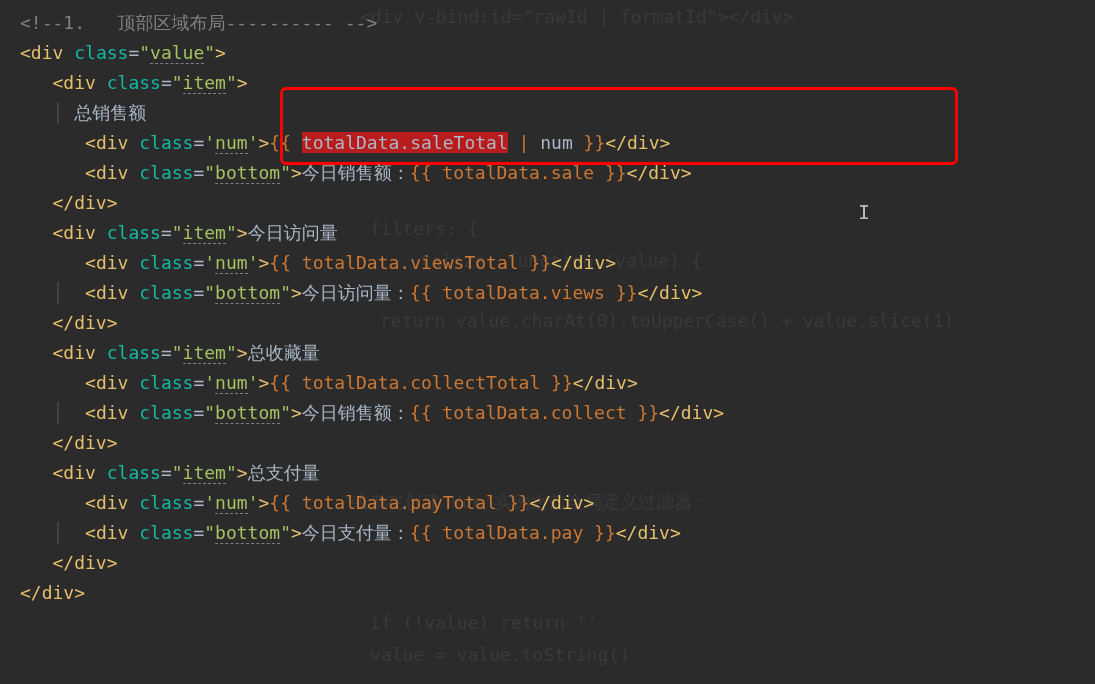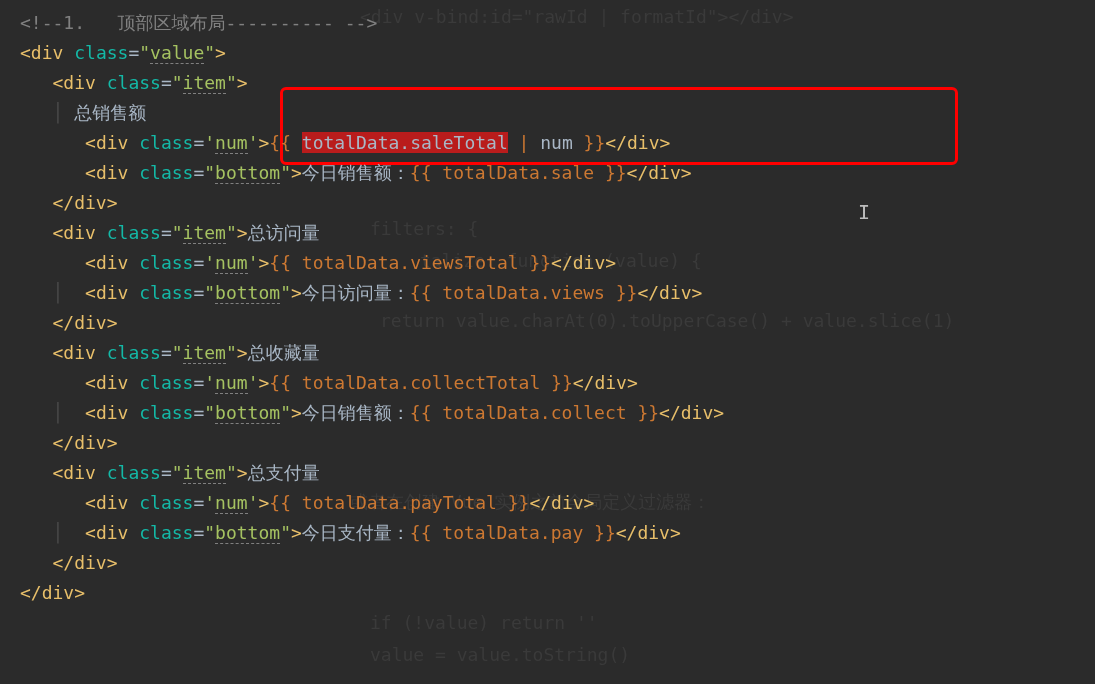--- a/index.html
+++ b/index.html
@@ -97,21 +97,21 @@
   <div class="line">   <span class="c-bracket">&lt;</span><span class="c-tag">div</span> <span class="c-attrname">class</span><span class="c-op">=</span><span class="c-string">"</span><span class="c-string dash-under">item</span><span class="c-string">"</span><span class="c-bracket">&gt;</span></div>
 
   <div class="line">   <span class="ig">│ </span><span class="c-cn">总销售额</span></div>
 
   <div class="line">      <span class="c-bracket">&lt;</span><span class="c-tag">div</span> <span class="c-attrname">class</span><span class="c-op">=</span><span class="c-string">'</span><span class="c-string dash-under">num</span><span class="c-string">'</span><span class="c-bracket">&gt;</span><span class="c-mustache">{{ </span><span class="sel">totalData.saleTotal</span><span class="c-mustache"> | </span><span class="c-expr">num</span><span class="c-mustache"> }}</span><span class="c-bracket">&lt;</span><span class="c-tag">/div</span><span class="c-bracket">&gt;</span></div>
 
   <div class="line">      <span class="c-bracket">&lt;</span><span class="c-tag">div</span> <span class="c-attrname">class</span><span class="c-op">=</span><span class="c-string">"</span><span class="c-string dash-under">bottom</span><span class="c-string">"</span><span class="c-bracket">&gt;</span><span class="c-cn">今日销售额：</span><span class="c-mustache">{{ totalData.sale }}</span><span class="c-bracket">&lt;</span><span class="c-tag">/div</span><span class="c-bracket">&gt;</span></div>
 
   <div class="line">   <span class="c-bracket">&lt;</span><span class="c-tag">/div</span><span class="c-bracket">&gt;</span></div>
 
-  <div class="line">   <span class="c-bracket">&lt;</span><span class="c-tag">div</span> <span class="c-attrname">class</span><span class="c-op">=</span><span class="c-string">"</span><span class="c-string dash-under">item</span><span class="c-string">"</span><span class="c-bracket">&gt;</span><span class="c-cn">总访问量</span></div>
+  <div class="line">   <span class="c-bracket">&lt;</span><span class="c-tag">div</span> <span class="c-attrname">class</span><span class="c-op">=</span><span class="c-string">"</span><span class="c-string dash-under">item</span><span class="c-string">"</span><span class="c-bracket">&gt;</span><span class="c-cn">今日访问量</span></div>
 
   <div class="line">      <span class="c-bracket">&lt;</span><span class="c-tag">div</span> <span class="c-attrname">class</span><span class="c-op">=</span><span class="c-string">'</span><span class="c-string dash-under">num</span><span class="c-string">'</span><span class="c-bracket">&gt;</span><span class="c-mustache">{{ totalData.viewsTotal }}</span><span class="c-bracket">&lt;</span><span class="c-tag">/div</span><span class="c-bracket">&gt;</span></div>
 
   <div class="line">   <span class="ig">│  </span><span class="c-bracket">&lt;</span><span class="c-tag">div</span> <span class="c-attrname">class</span><span class="c-op">=</span><span class="c-string">"</span><span class="c-string dash-under">bottom</span><span class="c-string">"</span><span class="c-bracket">&gt;</span><span class="c-cn">今日访问量：</span><span class="c-mustache">{{ totalData.views }}</span><span class="c-bracket">&lt;</span><span class="c-tag">/div</span><span class="c-bracket">&gt;</span></div>
 
   <div class="line">   <span class="c-bracket">&lt;</span><span class="c-tag">/div</span><span class="c-bracket">&gt;</span></div>
 
   <div class="line">   <span class="c-bracket">&lt;</span><span class="c-tag">div</span> <span class="c-attrname">class</span><span class="c-op">=</span><span class="c-string">"</span><span class="c-string dash-under">item</span><span class="c-string">"</span><span class="c-bracket">&gt;</span><span class="c-cn">总收藏量</span></div>
 
   <div class="line">      <span class="c-bracket">&lt;</span><span class="c-tag">div</span> <span class="c-attrname">class</span><span class="c-op">=</span><span class="c-string">'</span><span class="c-string dash-under">num</span><span class="c-string">'</span><span class="c-bracket">&gt;</span><span class="c-mustache">{{ totalData.collectTotal }}</span><span class="c-bracket">&lt;</span><span class="c-tag">/div</span><span class="c-bracket">&gt;</span></div>

